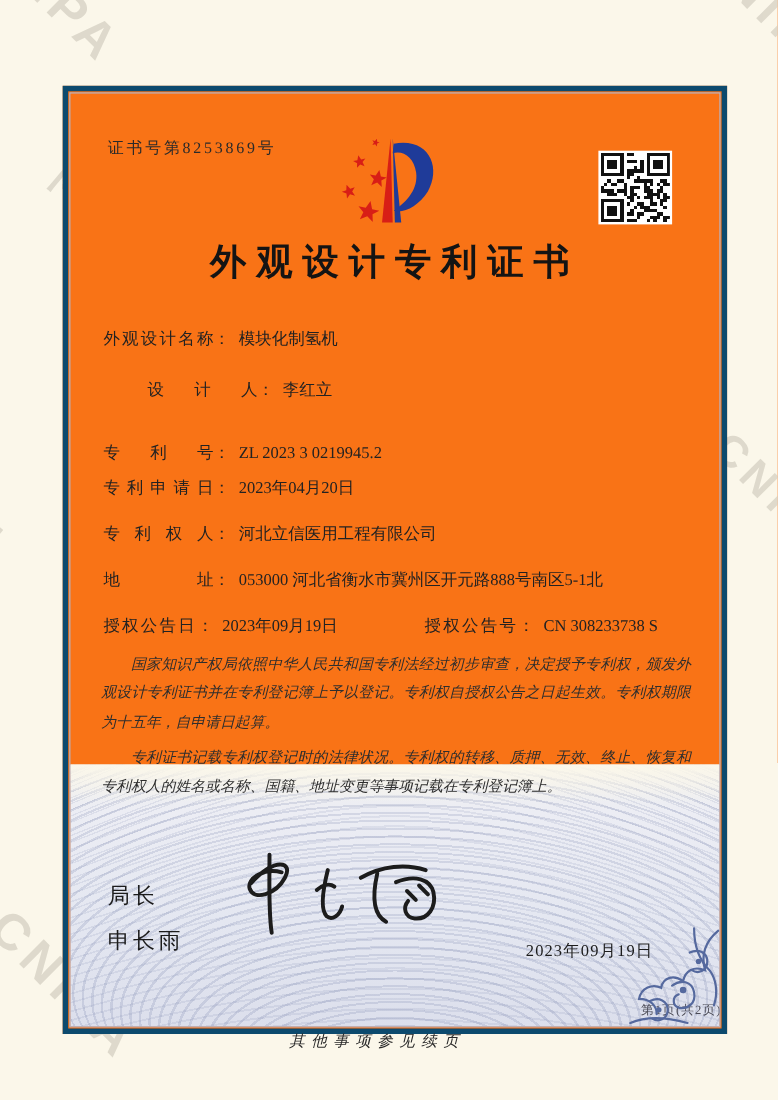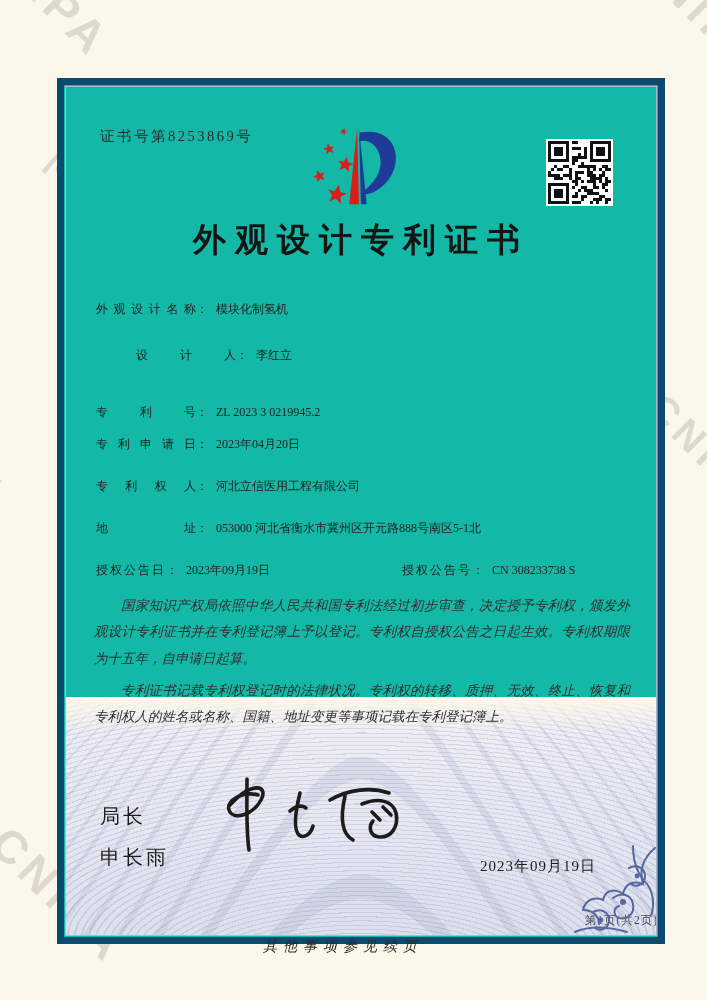--- a/index.html
+++ b/index.html
@@ -18,43 +18,43 @@
   .wm1{left:-42px;top:-38px;font-size:46px;}
   .wm2{left:88px;top:92px;font-size:62px;}
   .wm3{left:618px;top:-16px;font-size:44px;}
   .wm4{left:408px;top:292px;font-size:40px;}
   .wm5{left:-38px;top:425px;font-size:62px;}
   .wm6{left:632px;top:432px;font-size:40px;}
   .wm7{left:588px;top:660px;font-size:62px;opacity:.5;}
   .wm8{left:-26px;top:868px;font-size:46px;}
   
   .frame{position:absolute;left:57px;top:78px;width:594px;height:852px;
-         border:7px solid #0c4a6e;background:#14b8a6;z-index:2;}
+         border:5px solid #0c4a6e;background:#f97316;z-index:2;}
   .frame::after{content:"";position:absolute;inset:1px;border:1px solid #aeb9d5;pointer-events:none;}
   
   .guilloche{position:absolute;left:2px;right:2px;bottom:2px;height:238px;
     background:
       repeating-radial-gradient(ellipse 160% 80% at 50% 135%, rgba(110,122,165,.20) 0 1px, rgba(255,255,255,0) 1px 4px),
       repeating-radial-gradient(ellipse 180% 90% at 50% -45%, rgba(110,122,165,.13) 0 1px, rgba(255,255,255,0) 1px 5px),
       linear-gradient(180deg,#f3f2ee 0%,#ecedf4 18%,#e4e7f1 60%,#dcdfec 100%);}
   .guilloche::before{content:"";position:absolute;left:0;right:0;top:0;height:34px;
       background:linear-gradient(180deg,#fbf7ea 0%,rgba(251,247,234,0) 100%);}
   
   .cert-no{position:absolute;left:36px;top:42px;font-size:14.5px;letter-spacing:2.5px;color:#2a2a2a;}
   .logo{position:absolute;left:236px;top:36px;width:118px;height:92px;}
   .qr{position:absolute;left:482px;top:54px;width:63px;height:63px;background:#fff;padding:2px;}
   .title{position:absolute;left:0;right:0;top:133px;text-align:center;
          font-size:33px;font-weight:bold;letter-spacing:9px;color:#141414;}
   
-  .field{position:absolute;left:32px;font-size:12px;white-space:nowrap;color:#222;}
+  .field{position:absolute;left:32px;font-size:15px;white-space:nowrap;color:#222;}
   .flabel{display:inline-block;width:100px;text-align:justify;text-align-last:justify;}
   .fcolon{display:inline-block;margin-right:8px;}
   .f1{top:216px;} .f2{top:262px;margin-left:40px;} .f3{top:308px;margin-top:11px;} .f4{top:351px;}
   .f5{top:393px;} .f6{top:435px;} .f7{top:477px;}
-  .grant-no{position:absolute;left:306px;top:0;}
+  .grant-no{position:absolute;left:292px;top:0;}
   .plain-label{display:inline-block;letter-spacing:2px;}
   
   .paras{position:absolute;left:30px;right:28px;top:508px;font-size:13.5px;line-height:1.95;
          color:#2e2e2e;font-style:italic;text-align:justify;}
   .paras p{margin:0 0 6px 0;text-indent:2em;}
   
   .signer{position:absolute;left:36px;top:718px;font-size:20px;letter-spacing:3px;color:#1c1c1c;
           font-family:"Liberation Sans","DejaVu Sans",sans-serif;}
   .signer div{margin-bottom:14px;}
   .sig-svg{position:absolute;left:138px;top:688px;width:200px;height:80px;}

